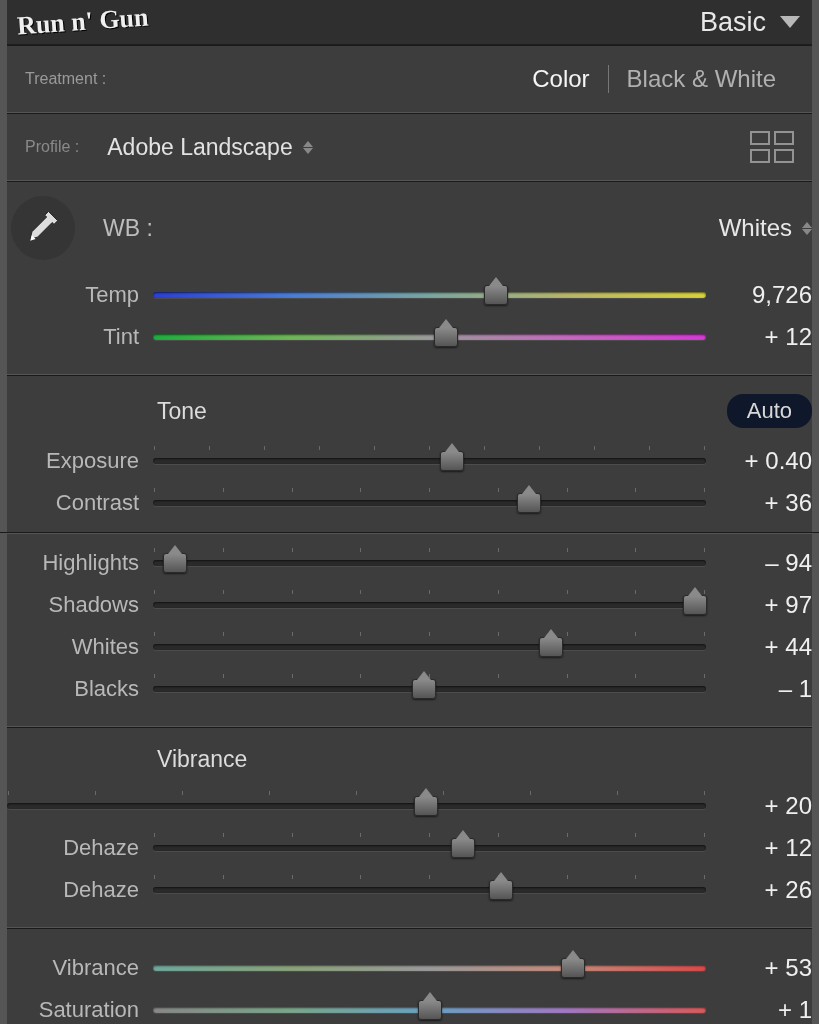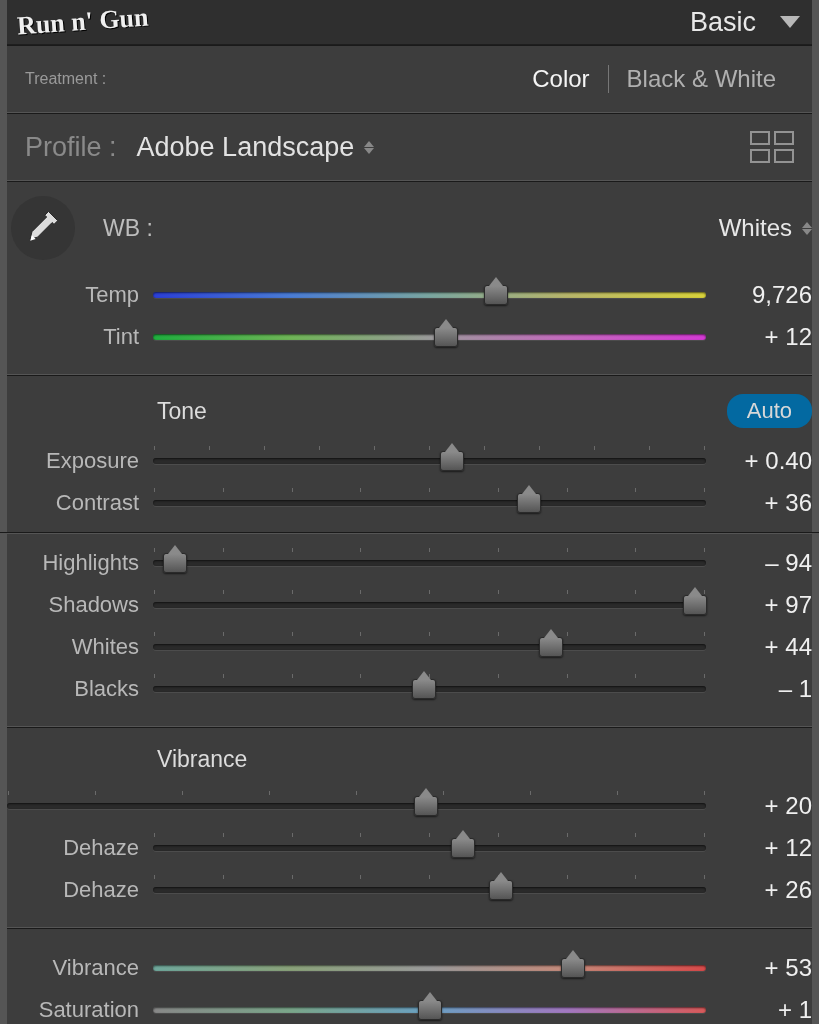--- a/index.html
+++ b/index.html
@@ -1,49 +1,49 @@
 <!DOCTYPE html>
 <html><head>
 <meta charset="utf-8">
 <style>
   html,body{margin:0;padding:0;background:#3a3a3a;font-family:"Helvetica Neue",Arial,sans-serif;color:#d8d8d8;width:819px;height:1024px;overflow:hidden;font-weight:300}
   .panel{background:#3d3d3d;width:819px;height:1024px;box-sizing:border-box;border-left:7px solid #555;border-right:7px solid #555;position:relative}
   
   .hdr{height:44px;background:#2f2f2f;border-bottom:1px solid #1e1e1e;display:flex;align-items:center;padding:0 12px 0 10px}
   .logo{font-family:"Brush Script MT",cursive;font-size:26px;color:#f0f0f0;transform:rotate(-4deg);font-weight:bold;text-shadow:1px 1px 0 #000}
   .hdr-spacer{flex:1}
-  .hdr-title{font-size:27px;color:#e8e8e8;margin-right:24px}
+  .hdr-title{font-size:27px;color:#e8e8e8;margin-right:14px}
   .tri{width:0;height:0;border-left:10px solid transparent;border-right:10px solid transparent;border-top:12px solid #b8b8b8}
   
   .section{border-top:1px solid #1a1a1a;border-bottom:1px solid #555;padding:0 18px}
   .treat{height:66px;display:flex;align-items:center}
   .treat-lbl{font-size:16px;color:#9a9a9a}
   .treat-spacer{flex:1}
   .treat-opt{font-size:24px;color:#b0b0b0;padding:0 18px;cursor:pointer}
   .treat-opt.active{color:#f5f5f5}
   .treat-div{width:1px;height:28px;background:#777}
   .profile{height:66px;display:flex;align-items:center}
-  .prof-lbl{font-size:27px;color:#8a8a8a;margin-right:20px}
-  .prof-val{font-size:27px;color:#e2e2e2;margin-right:10px}
+  .prof-lbl{font-size:16px;color:#8a8a8a;margin-right:28px}
+  .prof-val{font-size:23px;color:#e2e2e2;margin-right:10px}
   .updn{display:flex;flex-direction:column;gap:1px}
   .updn .up{width:0;height:0;border-left:5px solid transparent;border-right:5px solid transparent;border-bottom:6px solid #888}
   .updn .dn{width:0;height:0;border-left:5px solid transparent;border-right:5px solid transparent;border-top:6px solid #888}
   .prof-spacer{flex:1}
   .grid-ic{display:grid;grid-template-columns:20px 20px;grid-template-rows:14px 14px;gap:4px}
   .grid-ic div{border:2px solid #939393;box-sizing:border-box}
   
   .block{padding:14px 0 16px 0}
   .wb-row{display:flex;align-items:center;margin-bottom:14px}
   .picker{width:64px;height:64px;border-radius:50%;background:#353535;display:flex;align-items:center;justify-content:center;margin-left:4px;margin-right:28px}
   .picker svg{width:44px;height:44px}
   .wb-lbl{font-size:23px;color:#bdbdbd;margin-right:auto}
   .wb-val{font-size:24px;color:#e8e8e8;margin-right:10px}
   .subhead-row{display:flex;align-items:center;margin:4px 0 12px 4px;padding-left:146px}
   .subhead{font-size:23px;color:#dcdcdc}
-  .auto-btn{margin-left:auto;background:#0369a1;border-radius:16px;padding:4px 20px;font-size:22px;color:#d8d8d8;cursor:pointer}
+  .auto-btn{margin-left:auto;background:#0f172a;border-radius:16px;padding:4px 20px;font-size:22px;color:#d8d8d8;cursor:pointer}
   
   .sl-row{display:flex;align-items:center;height:42px}
   .sl-label{width:146px;text-align:right;font-size:22px;color:#b8b8b8;padding-right:14px;box-sizing:border-box}
   .sl-track-wrap{flex:1;position:relative;height:20px;display:flex;align-items:center}
   .sl-track{height:6px;width:100%;border-radius:3px;background:#2a2a2a;box-shadow:inset 0 1px 2px rgba(0,0,0,.6),0 1px 0 rgba(255,255,255,.08)}
   .sl-ticks{position:absolute;left:0;right:0;top:-5px;display:flex;justify-content:space-between;padding:0 1px}
   .sl-ticks span{width:1px;height:4px;background:#6a6a6a}
   .sl-thumb{position:absolute;top:50%;width:22px;height:18px;transform:translate(-50%,-50%);border-radius:3px;background:linear-gradient(#8a8a8a,#555);border:1px solid #2a2a2a;box-shadow:0 1px 2px rgba(0,0,0,.6)}
   .sl-thumb::before{content:"";position:absolute;left:50%;top:-9px;transform:translateX(-50%);width:0;height:0;border-left:7px solid transparent;border-right:7px solid transparent;border-bottom:9px solid #8a8a8a}
   .sl-value{width:106px;text-align:right;font-size:24px;color:#efefef;padding-left:10px;box-sizing:border-box}

